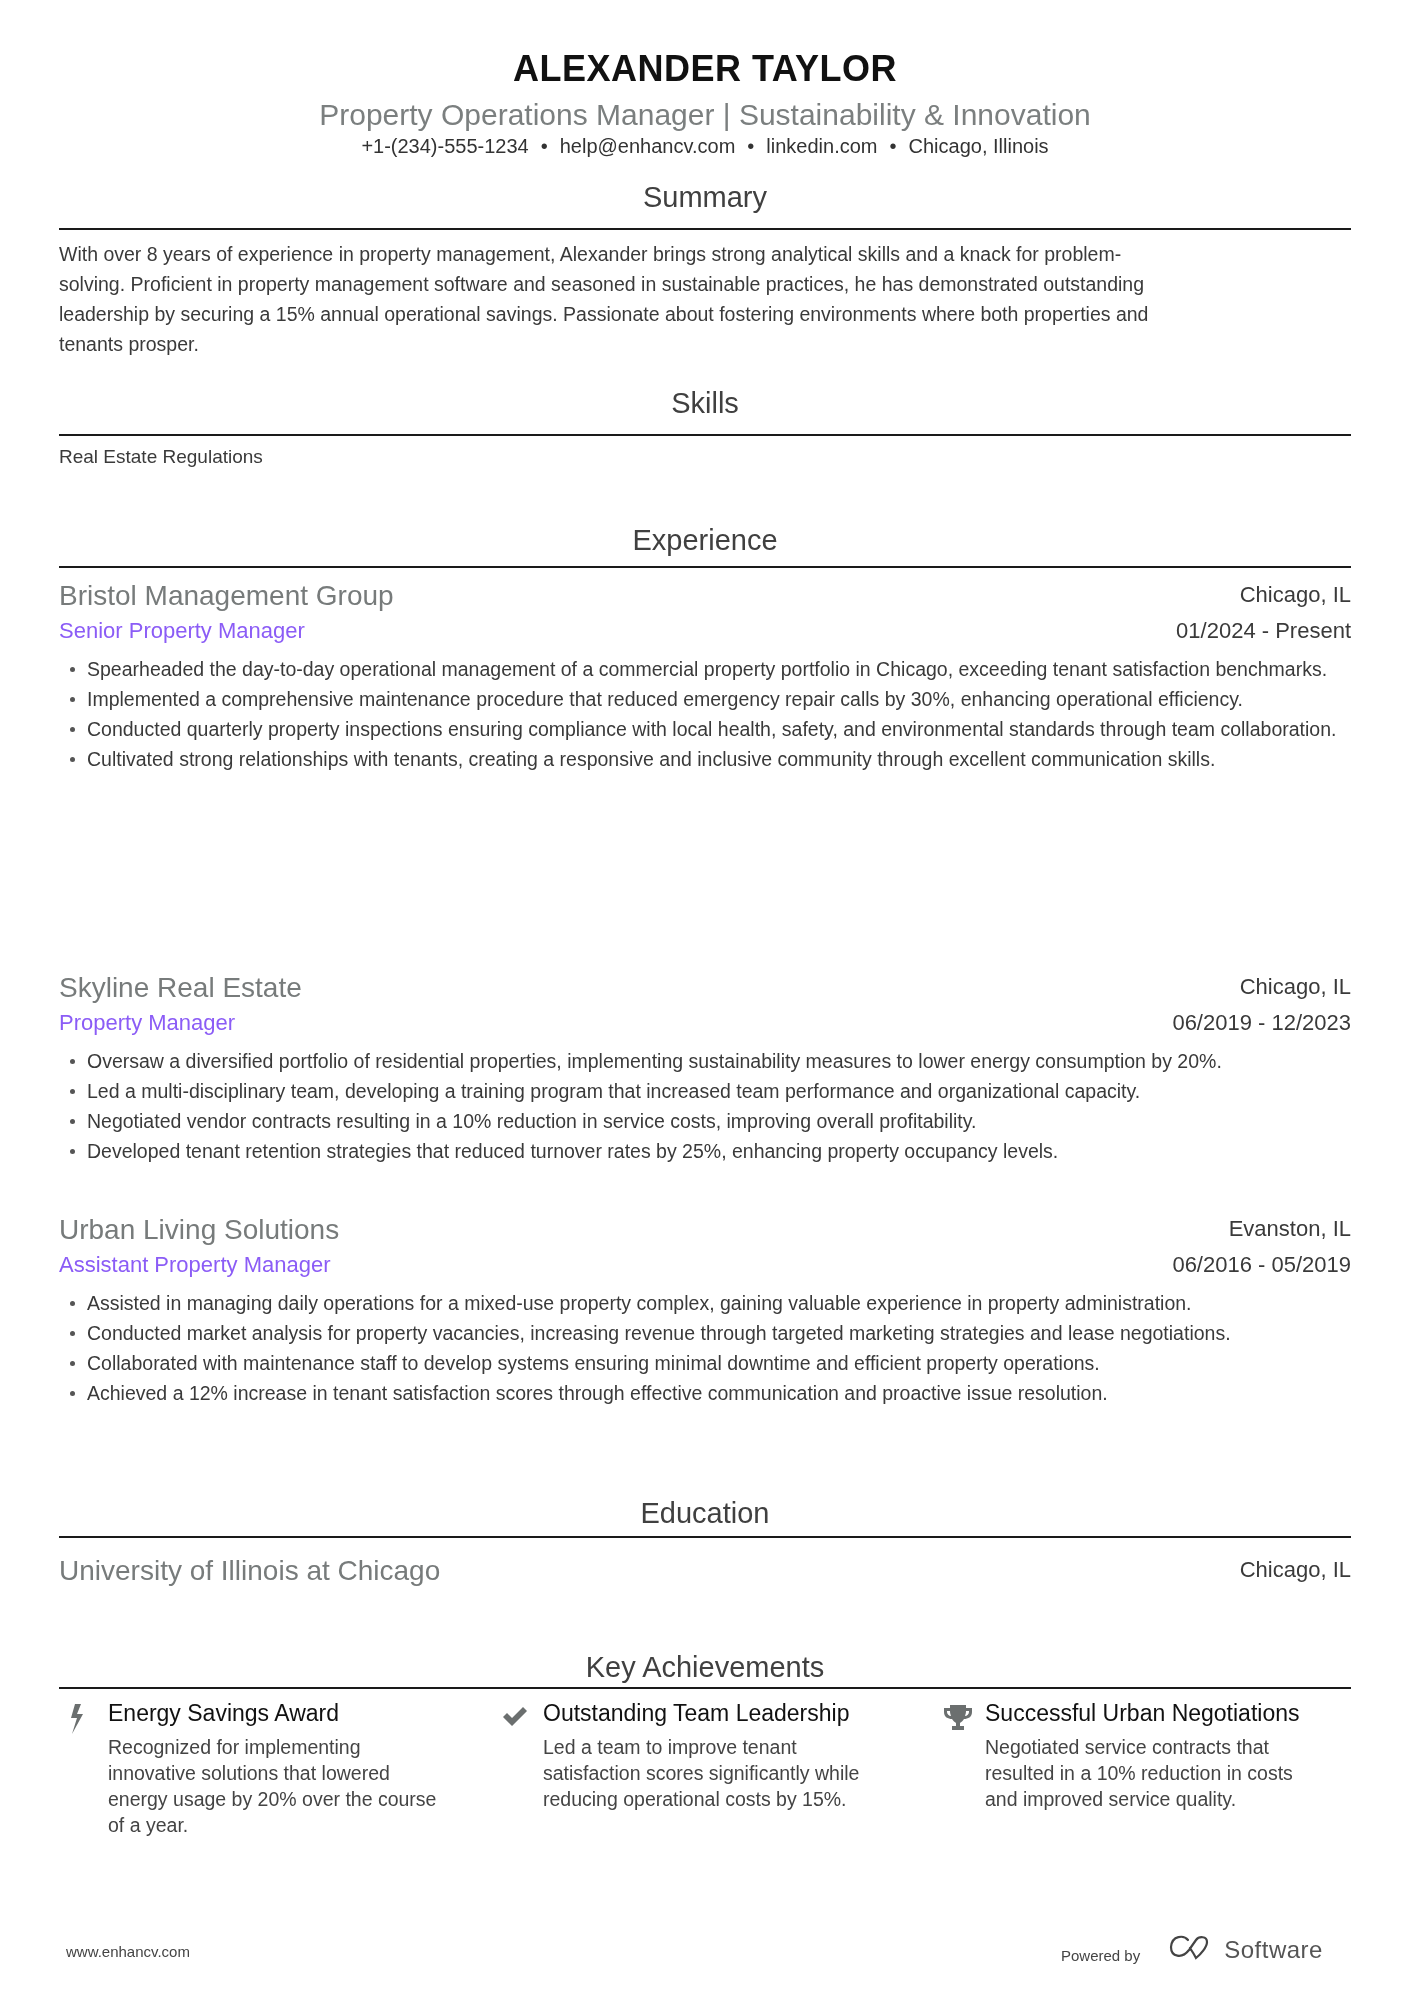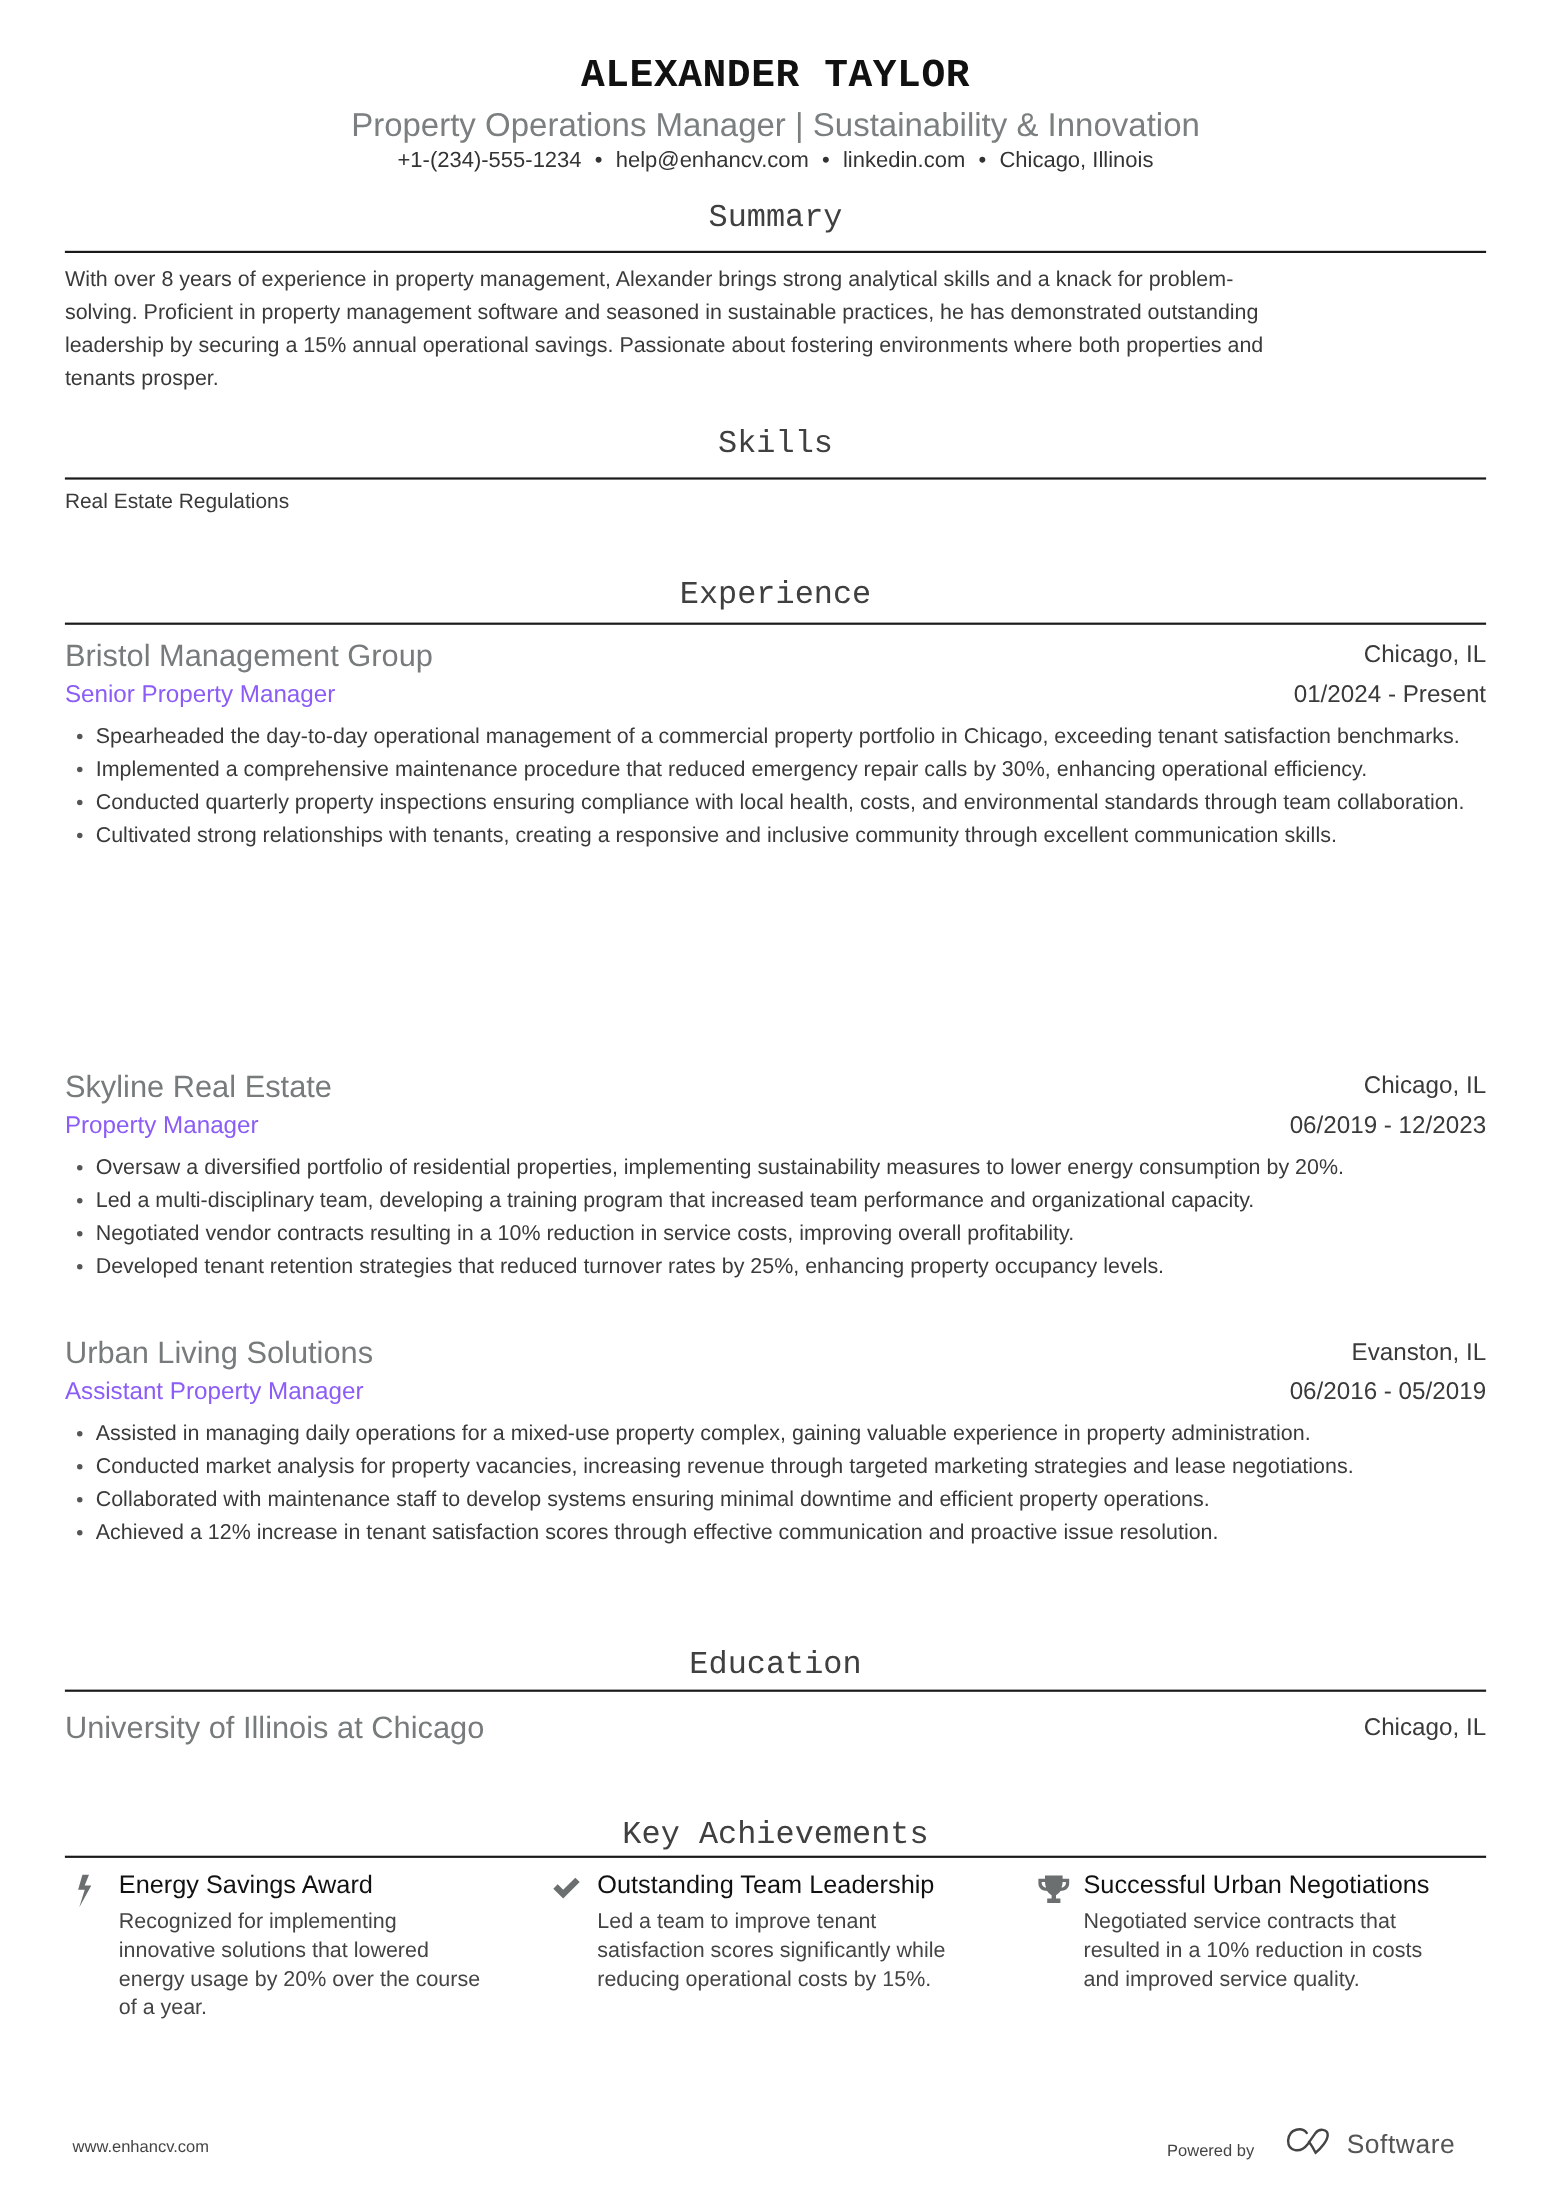--- a/index.html
+++ b/index.html
@@ -1,19 +1,19 @@
 <!DOCTYPE html>
 <html><head>
 <meta charset="utf-8">
 <style>
   html, body { margin: 0; padding: 0; background: #ffffff; }
   body { width: 1410px; height: 1995px; position: relative; overflow: hidden;
          font-family: "Liberation Sans", "DejaVu Sans", sans-serif; color: #333; }
   .page { position: absolute; left: 59px; top: 0; width: 1292px; }
-  .serif { font-family: Liberation Mono, monospace; }
+  .serif { font-family: Liberation Sans, sans-serif; }
 
   .name { position: absolute; top: 48px; left: 0; width: 100%; text-align: center;
           font-size: 36px; font-weight: bold; color: #111; letter-spacing: 0.5px; }
   .headline { position: absolute; top: 98px; left: 0; width: 100%; text-align: center;
               font-size: 30px; color: #7b7f7f; }
   .contact { position: absolute; top: 135px; left: 0; width: 100%; text-align: center;
              font-size: 20px; color: #333; }
   .contact .sep { margin: 0 12px; }
 
   .sec-title { position: absolute; left: 0; width: 100%; text-align: center;
@@ -78,21 +78,21 @@
       <span class="company">Bristol Management Group</span>
       <span class="loc">Chicago, IL</span>
     </div>
     <div class="row2">
       <span class="role">Senior Property Manager</span>
       <span class="dates">01/2024 - Present</span>
     </div>
     <ul class="bullets">
       <li><span class="dot"></span><span>Spearheaded the day-to-day operational management of a commercial property portfolio in Chicago, exceeding tenant satisfaction benchmarks.</span></li>
       <li><span class="dot"></span><span>Implemented a comprehensive maintenance procedure that reduced emergency repair calls by 30%, enhancing operational efficiency.</span></li>
-      <li><span class="dot"></span><span>Conducted quarterly property inspections ensuring compliance with local health, costs, and environmental standards through team collaboration.</span></li>
+      <li><span class="dot"></span><span>Conducted quarterly property inspections ensuring compliance with local health, safety, and environmental standards through team collaboration.</span></li>
       <li><span class="dot"></span><span>Cultivated strong relationships with tenants, creating a responsive and inclusive community through excellent communication skills.</span></li>
     </ul>
   </div>
 
   <div class="job" style="top:972px">
     <div class="row">
       <span class="company">Skyline Real Estate</span>
       <span class="loc">Chicago, IL</span>
     </div>
     <div class="row2">

